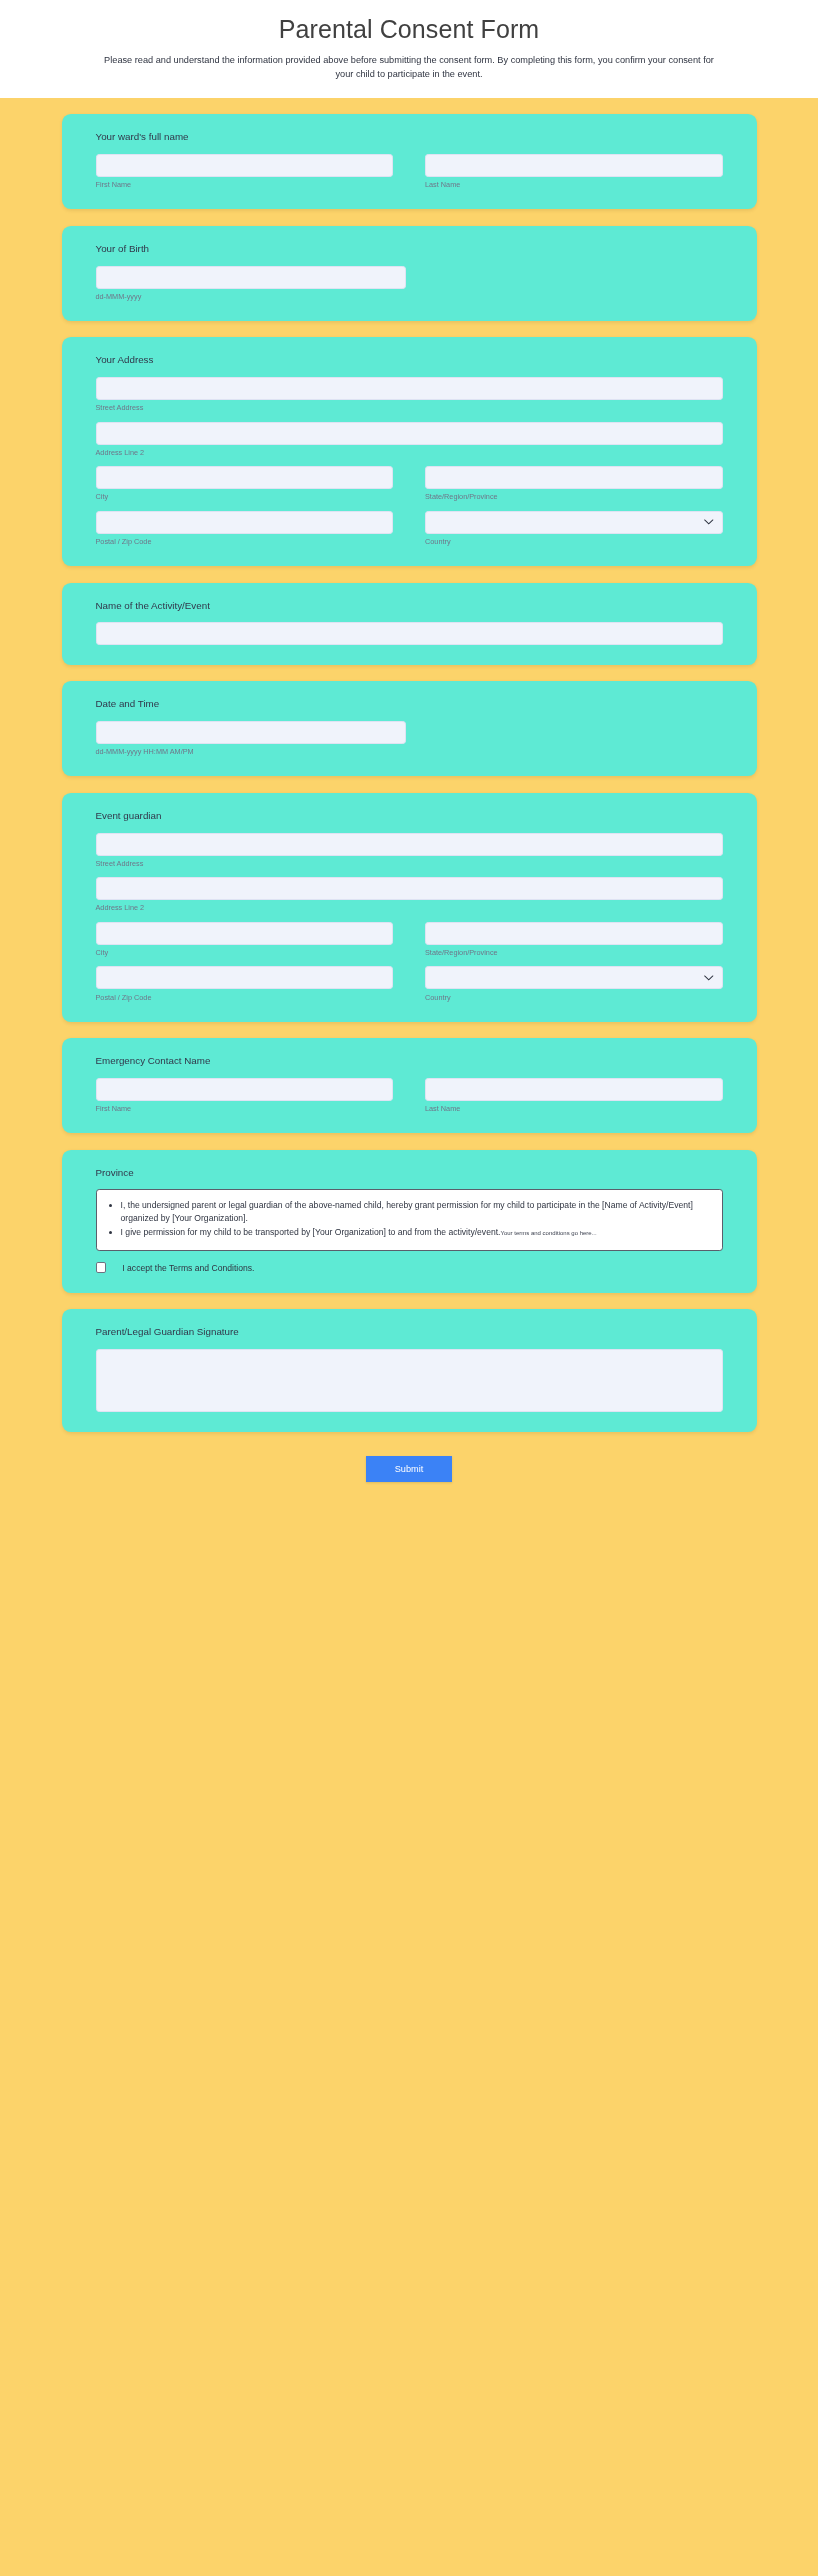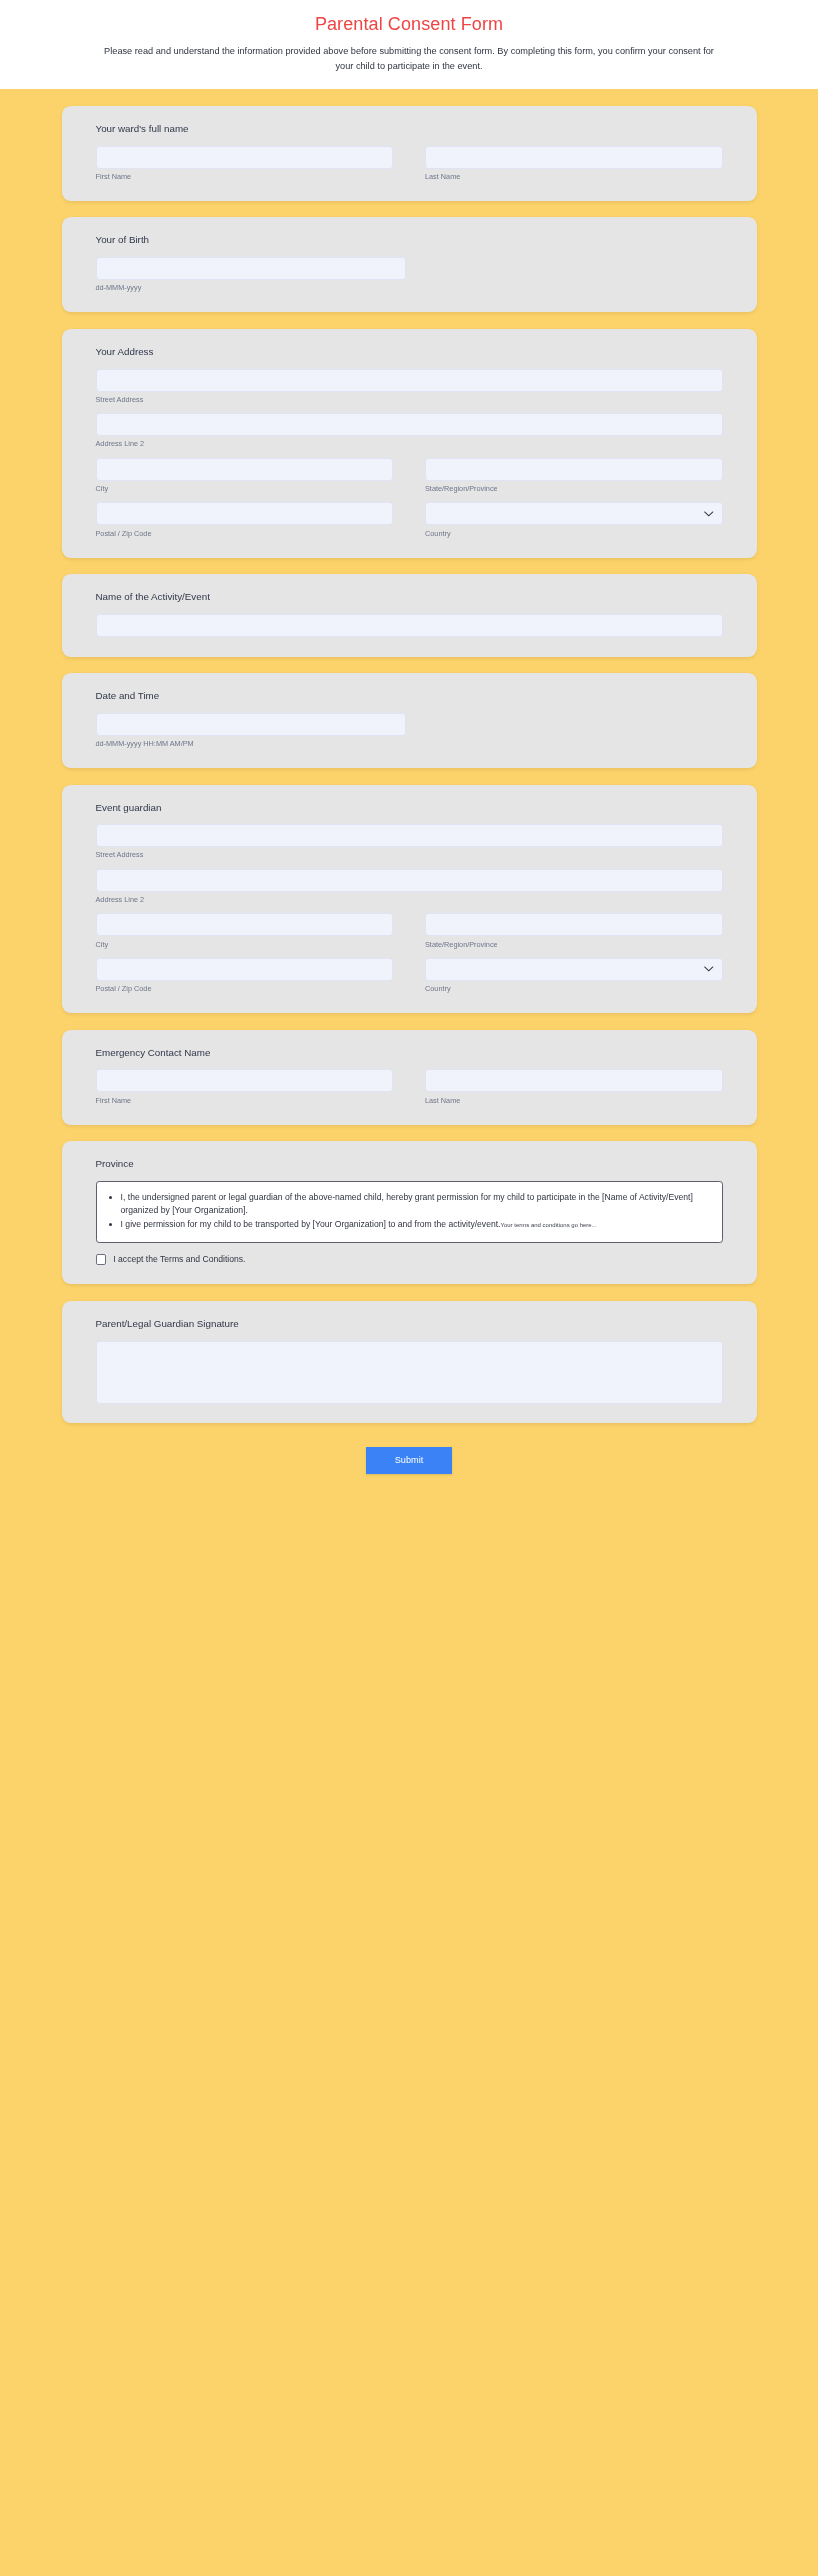--- a/index.html
+++ b/index.html
@@ -11,44 +11,44 @@
     -webkit-font-smoothing: antialiased;
   }
 
   
   .header {
     background: #ffffff;
     padding: 14px 95px 16.5px 95px;
     text-align: center;
   }
   .header-title {
-    font-size: 18px;
+    font-size: 25px;
     font-weight: 400;
-    color: #ef4444;
+    color: #404040;
     margin: 0 0 8.9px 0;
     line-height: 1.2;
     letter-spacing: 0.1px;
   }
   .header-subtitle {
     font-size: 9.2px;
     color: #2f3441;
     line-height: 1.55;
     margin: 0 auto;
     max-width: 633px;
     font-weight: 400;
   }
 
   
   .page {
     padding: 16.5px 0 0 0;
   }
   .card {
     width: 695px;
     margin: 0 auto 16.5px auto;
-    background: #e5e5e5;
+    background: #5eead4;
     border-radius: 8.9px;
     padding: 17px 34px 19.6px 34px;
     box-shadow: 0 1.3px 3.2px rgba(120, 95, 30, 0.13);
   }
   .card-label {
     font-size: 9.8px;
     color: #31374a;
     margin: 0 0 10px 0;
     font-weight: 400;
     line-height: 1.3;
@@ -107,21 +107,21 @@
     line-height: 1.48;
     margin-bottom: 1.3px;
   }
   .tiny-note {
     font-size: 6px;
     color: #3a3f4d;
   }
   .checkbox-row {
     display: flex;
     align-items: center;
-    gap: 7px;
+    gap: 16px;
     margin-top: 2.5px;
   }
   .checkbox {
     width: 10.8px;
     height: 10.8px;
     border: 0.6px solid #6b7180;
     border-radius: 1.9px;
     background: #ffffff;
     flex: 0 0 auto;
   }

